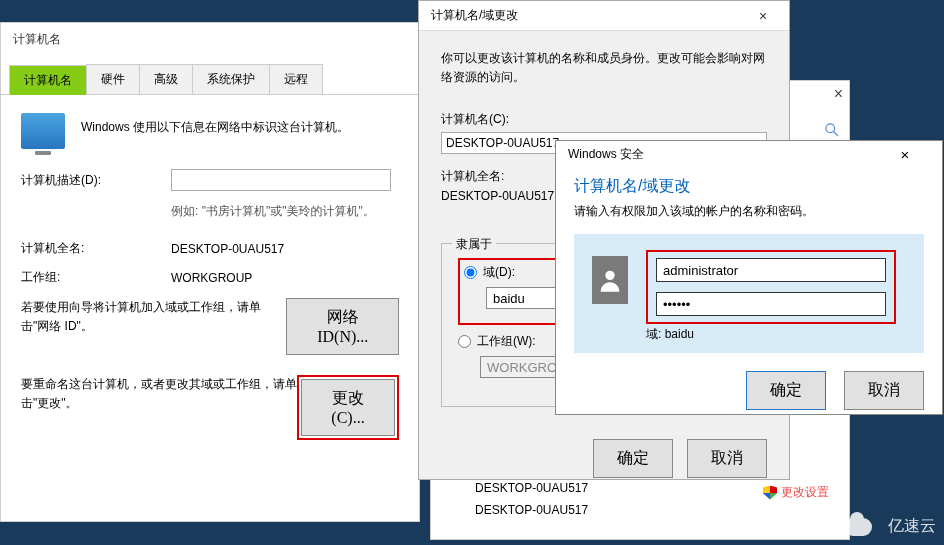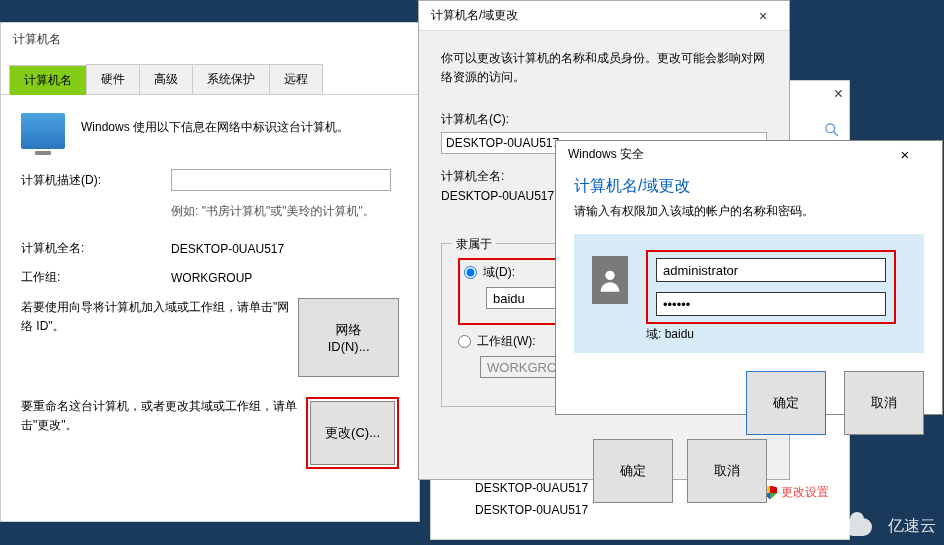--- a/index.html
+++ b/index.html
@@ -68,25 +68,26 @@
       padding: 2px 4px;
       font-size: 12px;
       width: 220px;
     }
     .hint { font-size: 12px; color: #555; margin-left: 150px; margin-bottom: 20px; }
     .para-row { display: flex; justify-content: space-between; align-items: flex-start; margin-bottom: 20px; }
     .para-text { width: 280px; font-size: 12px; line-height: 1.6; }
     .btn {
       border: 1px solid #888;
       background: #e1e1e1;
-      padding: 22px 14px;
-      font-size: 13px;
+      padding: 8px 14px;
+      font-size: 16px;
       cursor: pointer;
       min-width: 80px;
       text-align: center;
+      font-family: Liberation Serif, serif;
     }
     .red-box { border: 2px solid #d00; padding: 2px; display: inline-block; }
     
     
     .win2 {
       position: absolute;
       left: 418px; top: 0;
       width: 372px; height: 480px;
       background: #f0f0f0;
       border: 1px solid #aaa;

